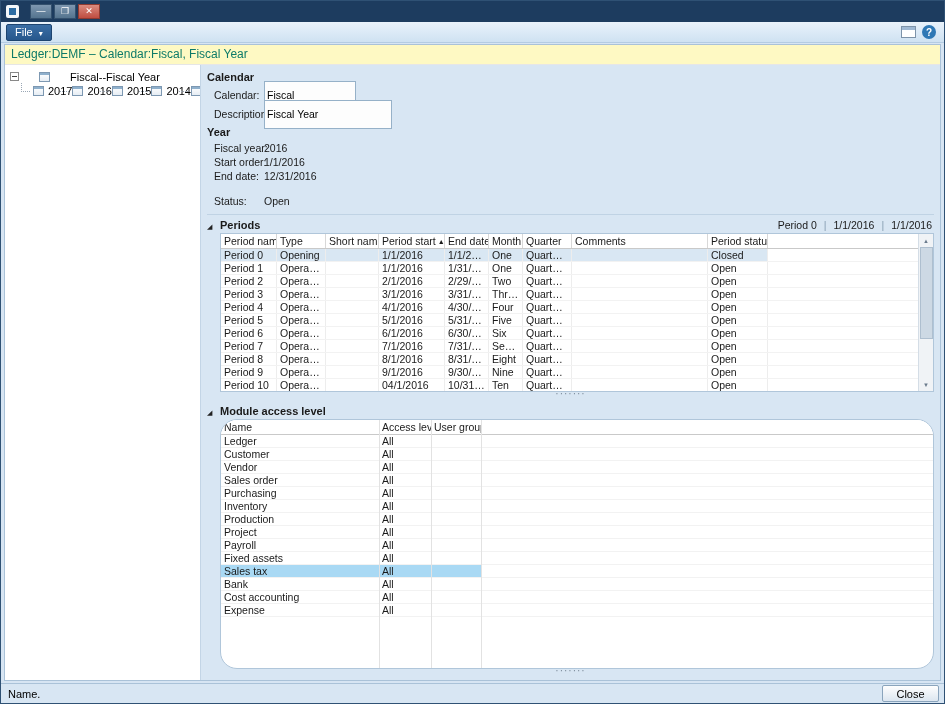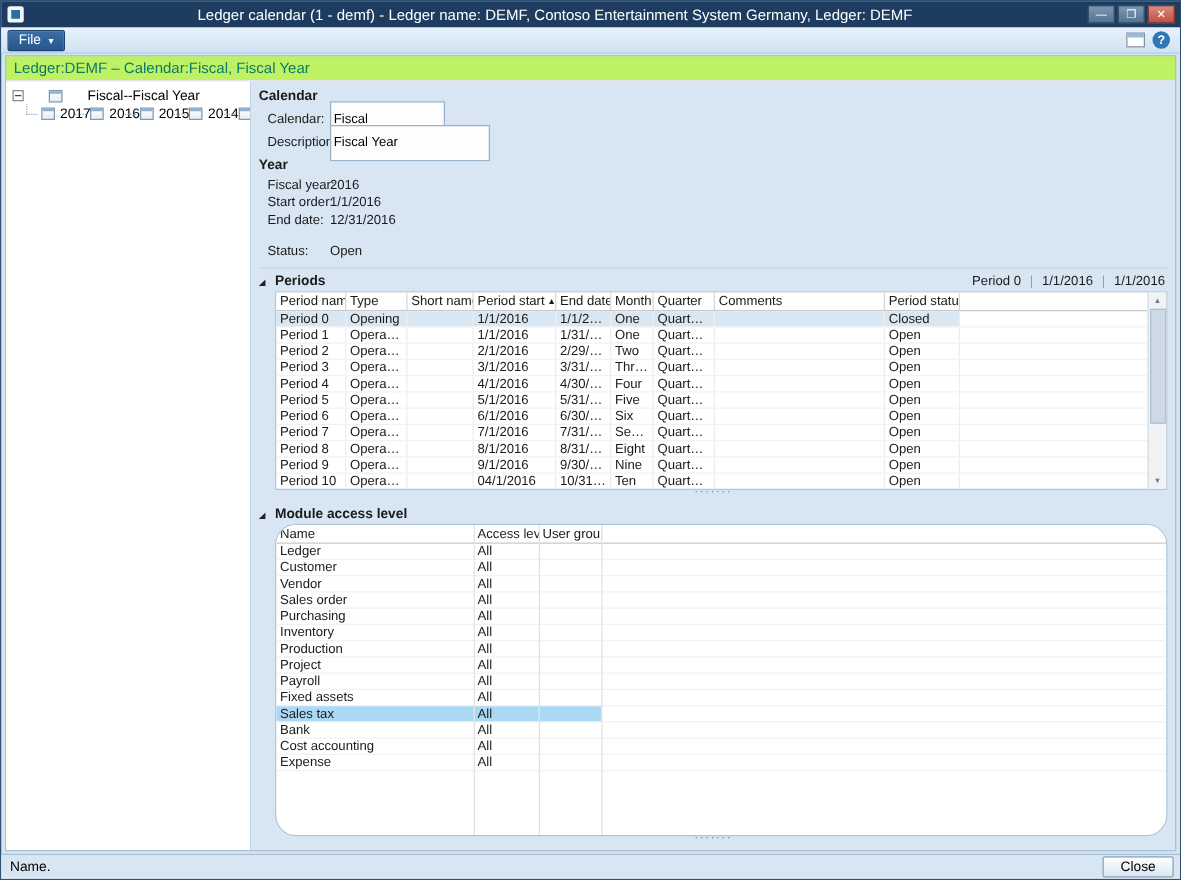--- a/index.html
+++ b/index.html
@@ -20,21 +20,21 @@
   .menubar { height:21px; background:linear-gradient(#e9f2fb,#cfe2f2); border-bottom:1px solid #b4cce2; display:flex; align-items:center; padding:0 5px; flex:0 0 auto; }
   .file-btn { background:linear-gradient(#3a6ea5,#27578c); border:1px solid #1d4470; border-radius:2px; color:#fff; font-size:11px; padding:1px 8px 2px; display:flex; align-items:center; gap:6px; }
   .caret::before { content:"▾"; font-size:8px; }
   .mb-icons { margin-left:auto; display:flex; align-items:center; gap:6px; padding-right:3px; }
   .tool-icon.win { width:15px; height:12px; border:1px solid #7d93a9; background:#fff; position:relative; }
   .tool-icon.win::before { content:""; position:absolute; left:0; right:0; top:0; height:3px; background:#9fb9d4; }
   .tool-icon.help { width:14px; height:14px; border-radius:50%; background:#2f78b5; color:#fff; font-size:10px; font-weight:bold; display:flex; align-items:center; justify-content:center; }
   .tool-icon.help::before { content:"?"; }
 
   
-  .content { flex:1; margin:1px 3px 2px; background:#bef264; border:1px solid #aac2d8; display:flex; flex-direction:column; min-height:0; }
+  .content { flex:1; margin:1px 3px 2px; background:#fef9c3; border:1px solid #aac2d8; display:flex; flex-direction:column; min-height:0; }
   .breadcrumb { height:19px; line-height:19px; padding-left:6px; font-size:12px; color:#0d7a68; flex:0 0 auto; }
   .bodyrow { flex:1; display:flex; min-height:0; border-top:1px solid #e6e6e6; }
 
   
   .tree { width:196px; flex:0 0 auto; border-right:1px solid #c3d5e6; padding:5px 0 0 5px; font-size:11px; overflow:hidden; background:#fff; }
   .tree-root { display:flex; align-items:center; gap:20px; height:13px; }
   .expand-box { width:9px; height:9px; border:1px solid #898989; background:#fff; position:relative; flex:0 0 auto; }
   .expand-box::before { content:""; position:absolute; left:1px; right:1px; top:3px; border-top:1px solid #444; }
   .cal-icon { width:11px; height:10px; border:1px solid #7d98b2; background:linear-gradient(#ffffff,#e6edf4); position:relative; display:inline-block; flex:0 0 auto; }
   .cal-icon::before { content:""; position:absolute; left:0; right:0; top:0; height:2px; background:#8fb0cc; }
@@ -94,21 +94,20 @@
   .statusbar { height:20px; background:#d8e6f3; border-top:1px solid #aac2d8; display:flex; align-items:center; padding:0 5px 0 7px; flex:0 0 auto; font-size:11px; }
   .close-btn { margin-left:auto; width:57px; height:17px; background:linear-gradient(#fefefe,#dce6f0); border:1px solid #8aa4bc; border-radius:2px; font-size:11px; display:flex; align-items:center; justify-content:center; }
 </style>
 </head>
 <body>
 
 <div class="window">
 
   <div class="titlebar">
     <span class="app-icon"></span>
-    <span class="win-title">Ledger calendar (1 - demf) - Ledger name: DEMF, Contoso Entertainment System Germany, Ledger: DEMF</span>
     <span class="winbtns">
       <span class="wbtn">—</span>
       <span class="wbtn">❐</span>
       <span class="wbtn close">✕</span>
     </span>
   </div>
 
   <div class="menubar">
     <span class="file-btn">
       <span>File</span>

